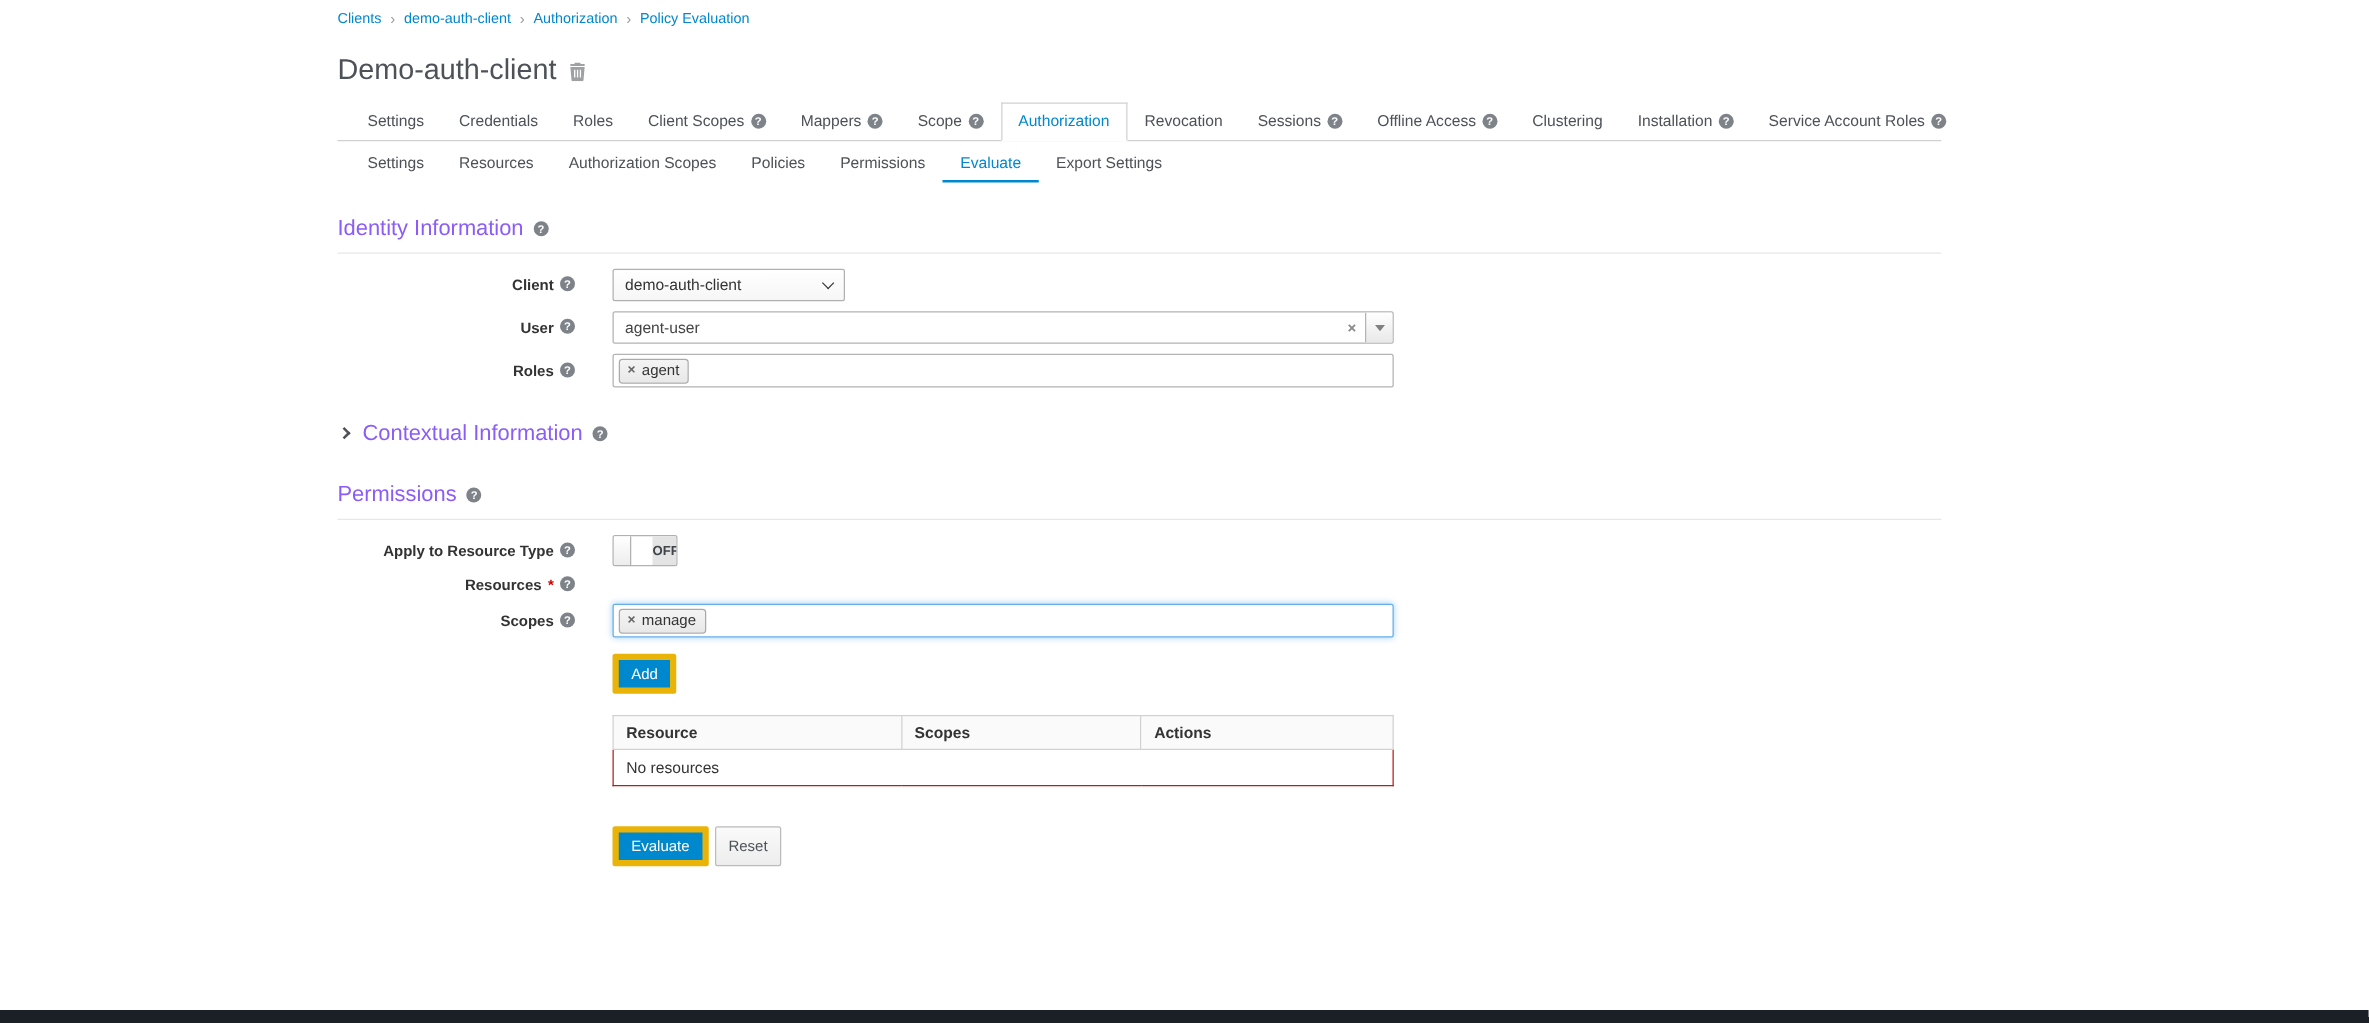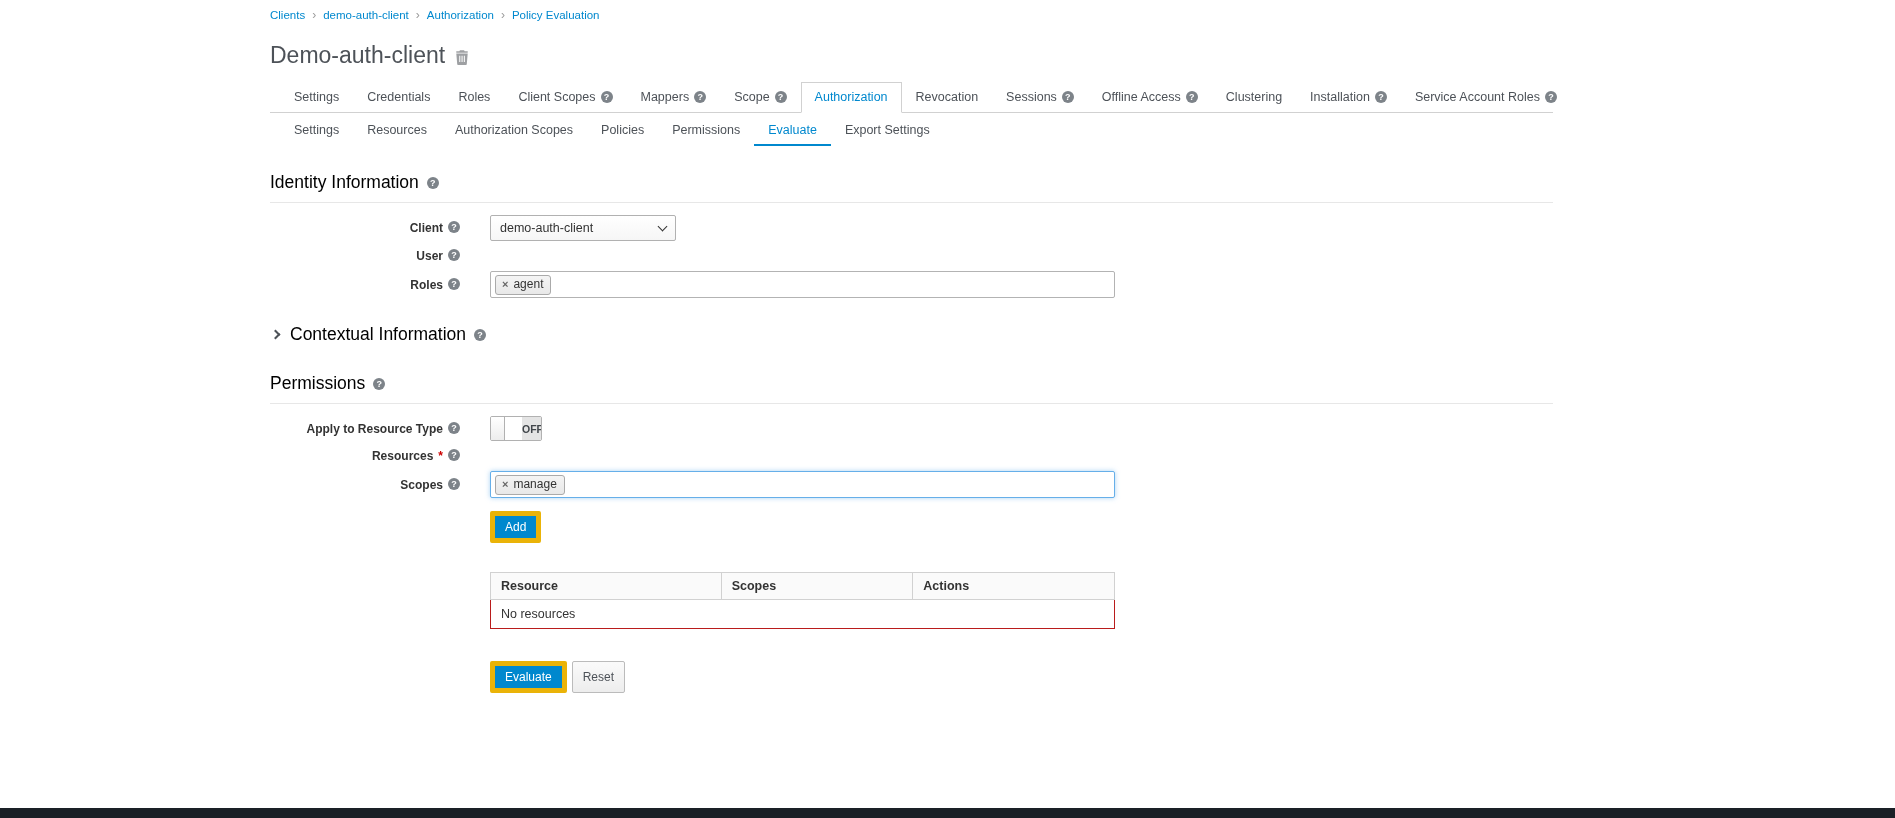--- a/index.html
+++ b/index.html
@@ -49,21 +49,21 @@
 
   
   .tabs-sub { display: flex; list-style: none; padding-left: 10px; margin-top: 2px; }
   .subtab { padding: 8px 14px 7px 14px; cursor: pointer; color: #4d5258; white-space: nowrap; border-bottom: 2px solid transparent; }
   .subtab.active { color: #0088ce; border-bottom: 2px solid #0088ce; }
 
   
   .section-header {
     margin-top: 26px; padding-bottom: 9px; border-bottom: 1px solid #e7e7e7;
     display: flex; align-items: center; gap: 8px;
-    font-size: 17.5px; font-weight: 400; color: #000000;
+    font-size: 17.5px; font-weight: 400; color: #8b5cf6;
   }
   .section-header.no-line { border-bottom: none; padding-bottom: 0; }
   .chevron-right {
     width: 7px; height: 7px; border-right: 2px solid #4d5258; border-bottom: 2px solid #4d5258;
     transform: rotate(-45deg); display: inline-block; margin-right: 3px; margin-left: 2px;
   }
 
   
   .form { margin-top: 12px; }
   .form-row { display: flex; align-items: center; margin-bottom: 8px; }
@@ -127,21 +127,21 @@
     font-size: 10.5px; font-weight: 700;
     display: flex; align-items: center; justify-content: center; margin-left: 17px;
   }
 
   
   .btn { font-family: "Liberation Sans", sans-serif; font-size: 12px; border-radius: 2px; cursor: pointer; padding: 4px 10px; line-height: 14px; }
   .btn-primary { background: #0088ce; border: 5px solid #eab308; color: #fff; }
   .btn-default { background: linear-gradient(#fafafa, #ededed); border: 1px solid #bbb; color: #4d5258; }
 
   .add-row { margin-top: 13px; margin-left: 220px; }
-  .table-row-wrap { margin-top: 29px; margin-left: 220px; }
+  .table-row-wrap { margin-top: 17px; margin-left: 220px; }
   .actions-row { margin-top: 32px; margin-left: 220px; display: flex; gap: 5px; }
 
   
   .eval-table { width: 625px; border-collapse: collapse; font-size: 12.5px; background: #fff; }
   .eval-table th {
     border: 1px solid #d1d1d1; background: #fafafa;
     text-align: left; padding: 6px 10px; font-weight: 600; color: #333;
   }
   .eval-table td { border: 1px solid #b91c1c; padding: 7px 10px; color: #333; }
   .col-resource { width: 231px; }
@@ -247,20 +247,27 @@
       <div class="select-native">
         <span>demo-auth-client</span>
         <span class="caret-chevron"></span>
       </div>
     </div>
 
     <div class="form-row">
       <div class="form-label">
         <span>User</span>
         <span class="help-icon"></span>
+      </div>
+      <div class="select2-single">
+        <span class="value">agent-user</span>
+        <span class="clear-x"></span>
+        <span class="dd-btn">
+            <span class="dd-arrow"></span>
+          </span>
       </div>
     </div>
 
     <div class="form-row">
       <div class="form-label">
         <span>Roles</span>
         <span class="help-icon"></span>
       </div>
       <div class="select2-multi">
         <span class="tag">

